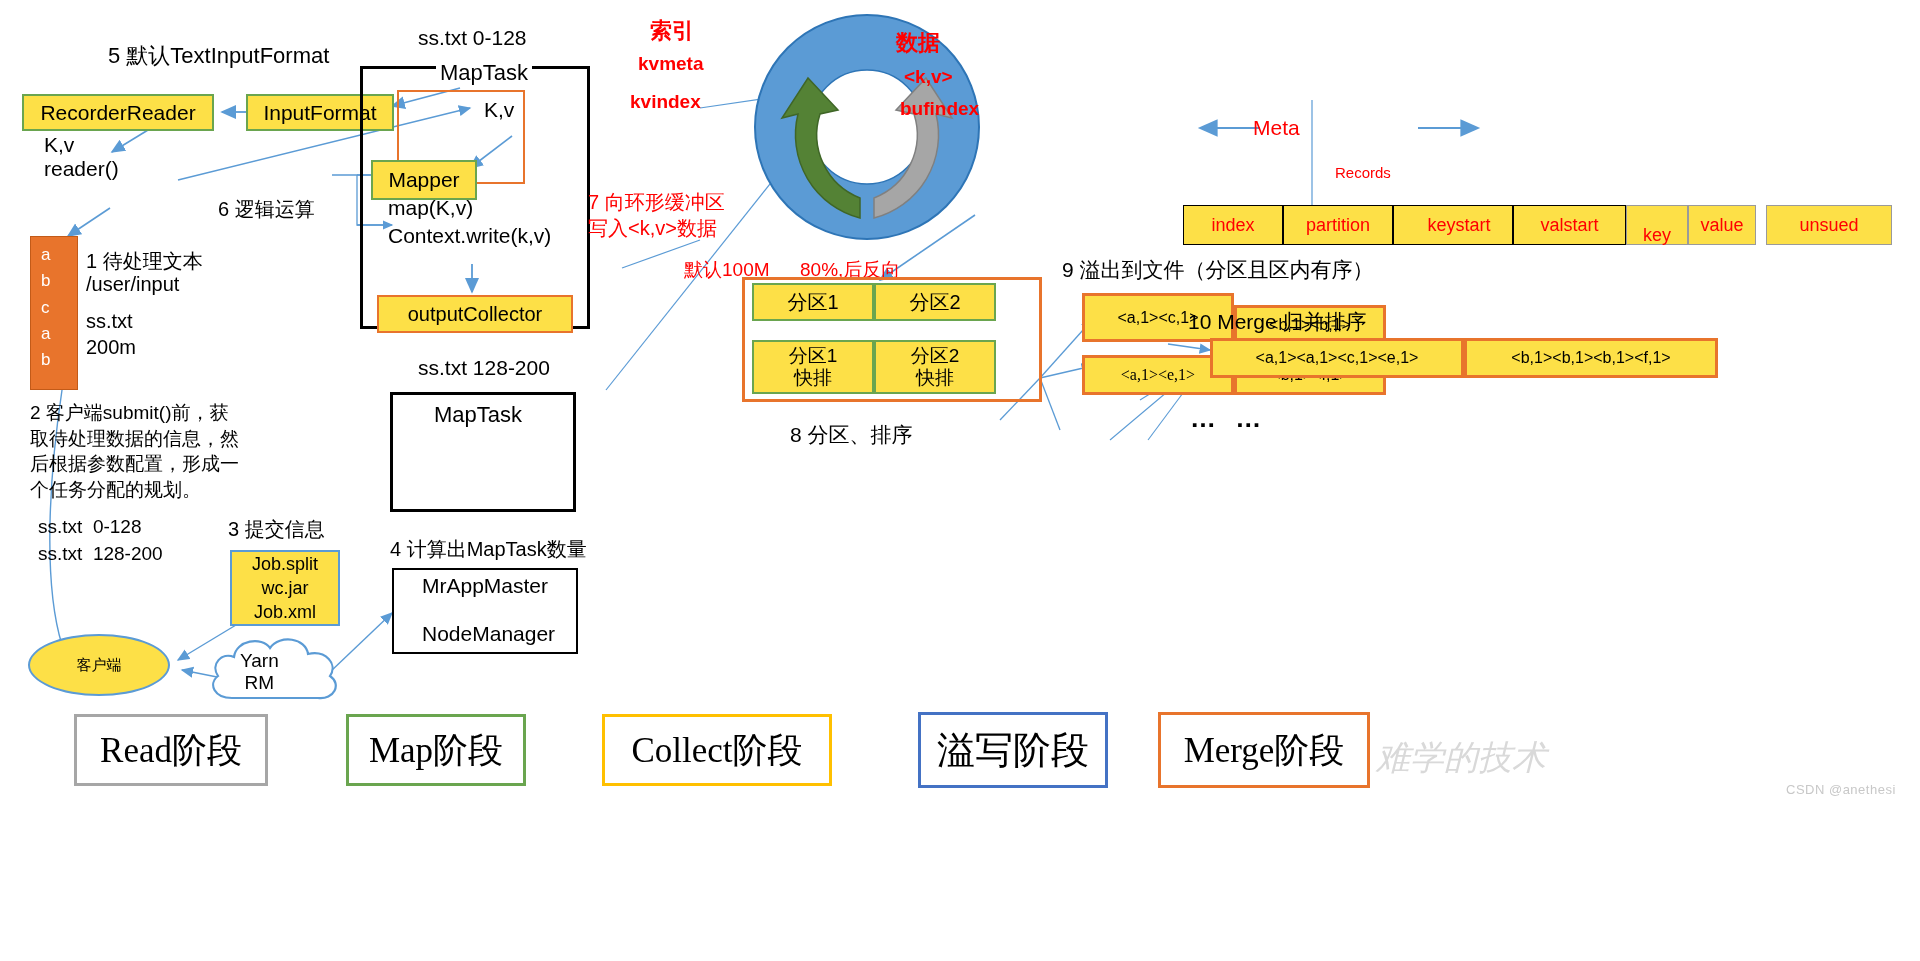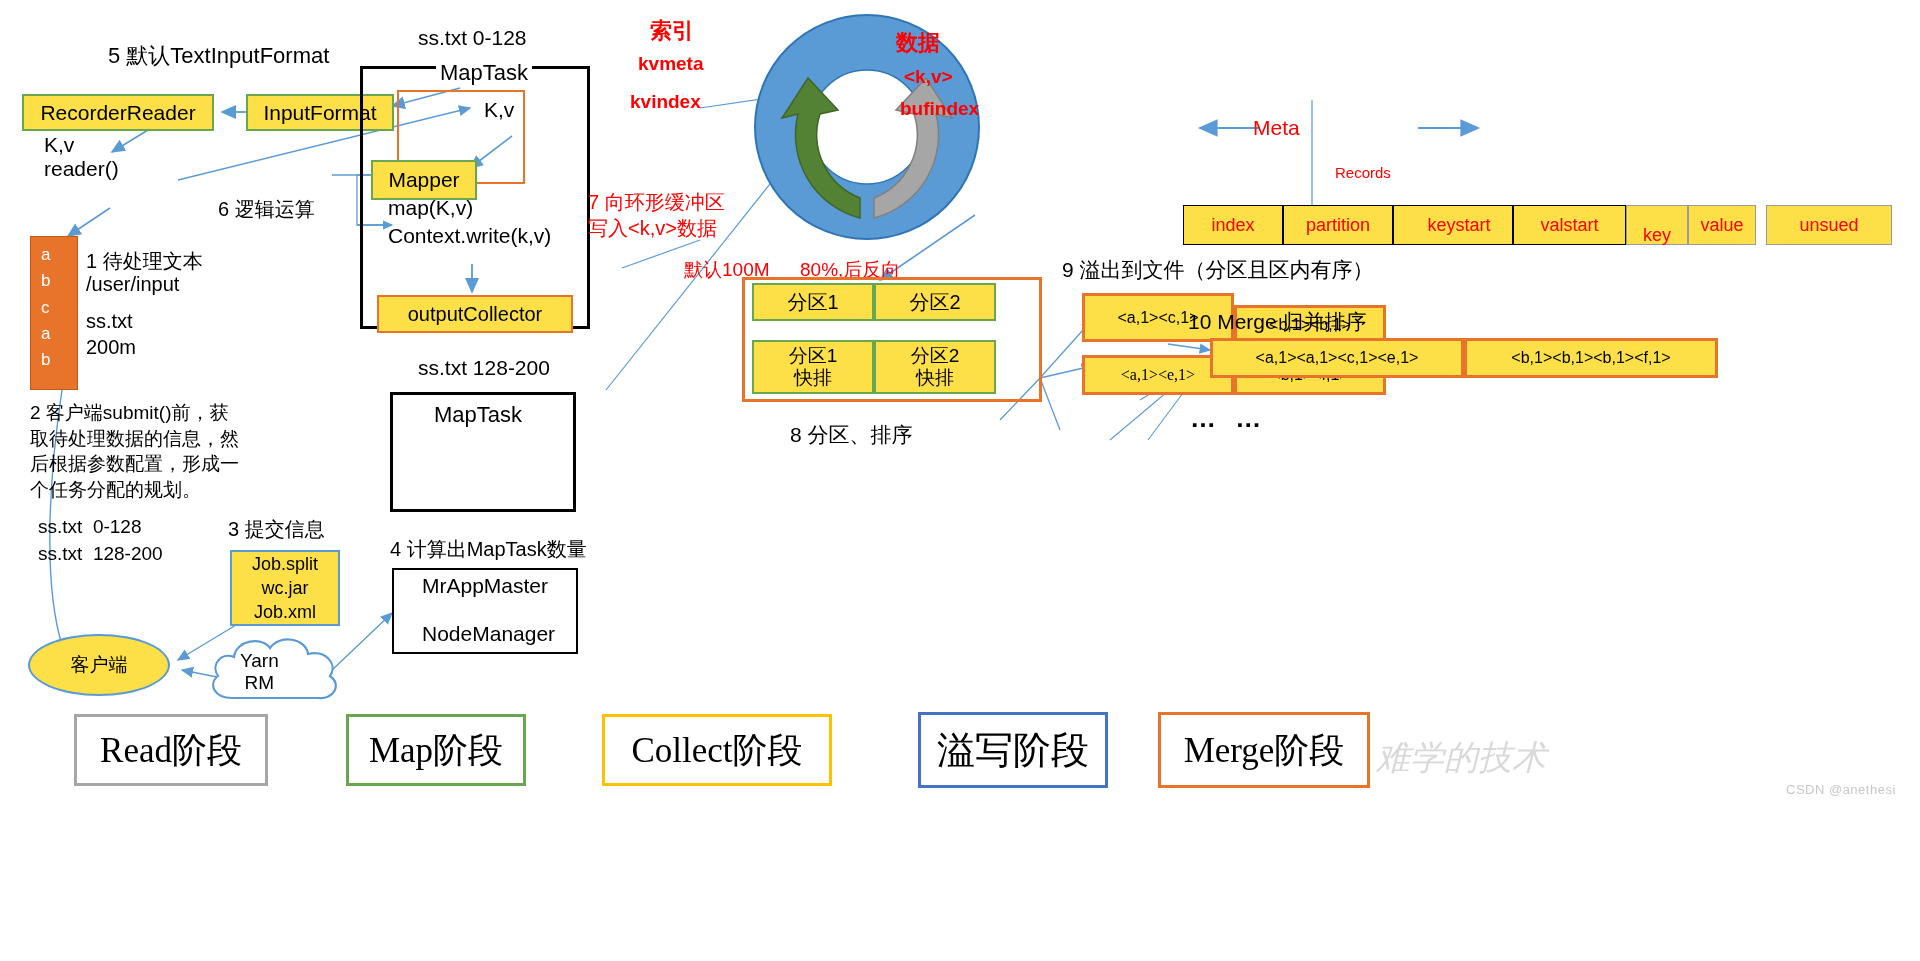--- a/index.html
+++ b/index.html
@@ -118,21 +118,21 @@
 
   <div class="txt" style="left:228px;top:518px;font-size:20px;">3 提交信息</div>
 
   <div class="box" style="left:230px;top:550px;width:110px;height:76px;border:2.5px solid #5B9BD5;flex-direction:column;">
     <span style="font-size:18px;line-height:1.35;">Job.split</span>
     <span style="font-size:18px;line-height:1.35;">wc.jar</span>
     <span style="font-size:18px;line-height:1.35;">Job.xml</span>
   </div>
 
   <div class="box" style="left:28px;top:634px;width:142px;height:62px;border:2px solid #5B9BD5;border-radius:50%;">
-    <span style="font-size:19px;">客户端</span>
+    <span style="font-size:15px;">客户端</span>
   </div>
 
   <div class="abs" style="left:200px;top:632px;width:148px;height:82px;">
     <svg width="148" height="82" viewBox="0 0 148 82">
       <path d="M32,66 C14,66 8,52 18,44 C10,32 22,20 34,25 C36,8 62,4 70,16 C80,2 106,6 108,22 C126,18 138,32 130,44 C142,52 134,68 118,66 Z" fill="#fff" stroke="#5B9BD5" stroke-width="2.2"></path>
     </svg>
     <div class="txt" style="left:40px;top:18px;font-size:19px;text-align:center;">Yarn
 RM</div>
   </div>
 

